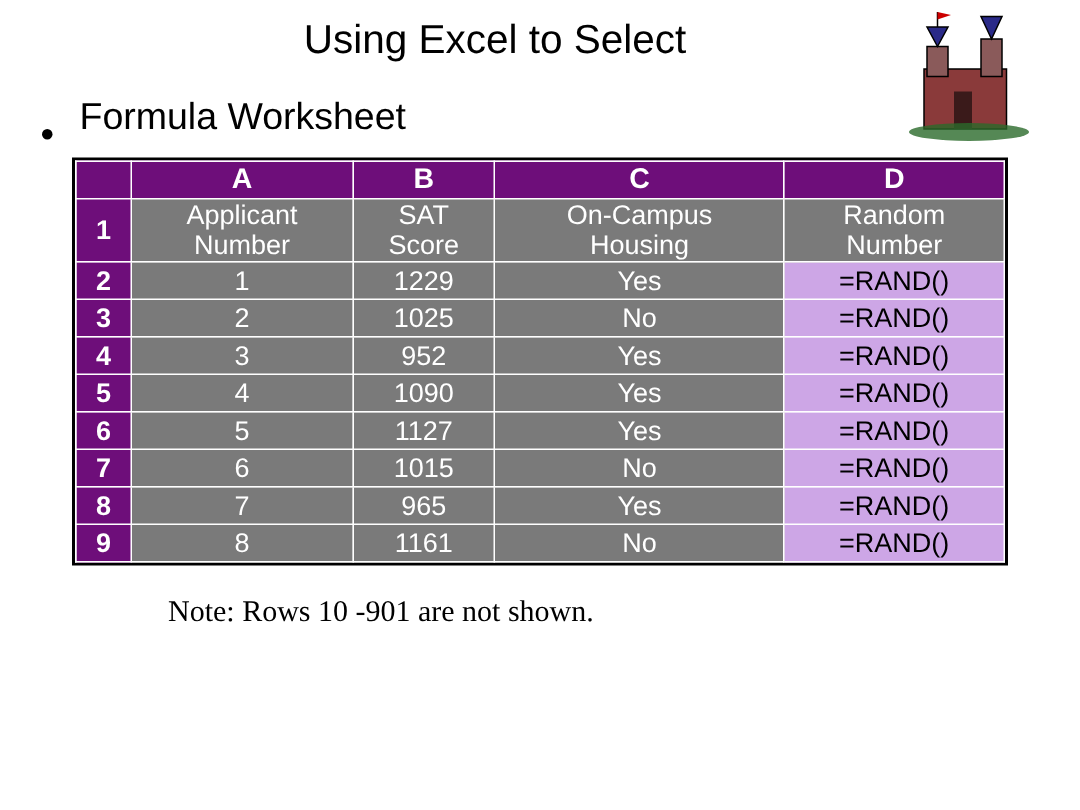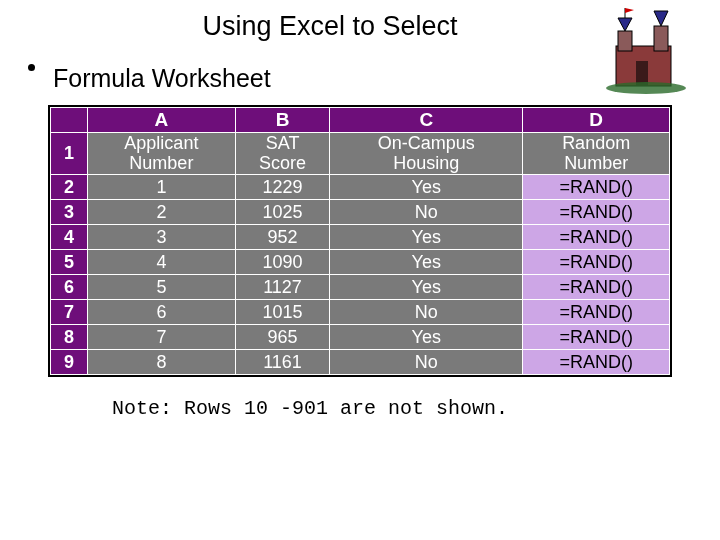--- a/index.html
+++ b/index.html
@@ -21,21 +21,21 @@
   }
   .castle {
     position: absolute;
     top: 6px;
     right: 24px;
     width: 90px;
     height: 90px;
   }
   .bullet-row {
     display: flex;
-    align-items: flex-start;
+    align-items: flex-end;
     margin: 20px 0 12px 28px;
     font-size: 25px;
   }
   .bullet-dot {
     width: 7px;
     height: 7px;
     background: #000;
     border-radius: 50%;
     margin-right: 18px;
   }
@@ -87,21 +87,21 @@
   .lav {
     background: #cda6e6;
     color: #000;
     font-size: 18px;
     text-align: left;
     padding-left: 6px;
     margin-left: 24px;
   }
   .note {
     margin: 20px 0 0 112px;
-    font-family: Liberation Mono, monospace;
+    font-family: Liberation Serif, serif;
     font-size: 20px;
   }
 </style>
 </head>
 <body>
 
 <div class="castle">
 <svg viewBox="0 0 90 90">
   <rect x="10" y="40" width="55" height="40" fill="#8a3a3a" stroke="#000" stroke-width="1"></rect>
   <rect x="12" y="25" width="14" height="20" fill="#8a5a5a" stroke="#000"></rect>

